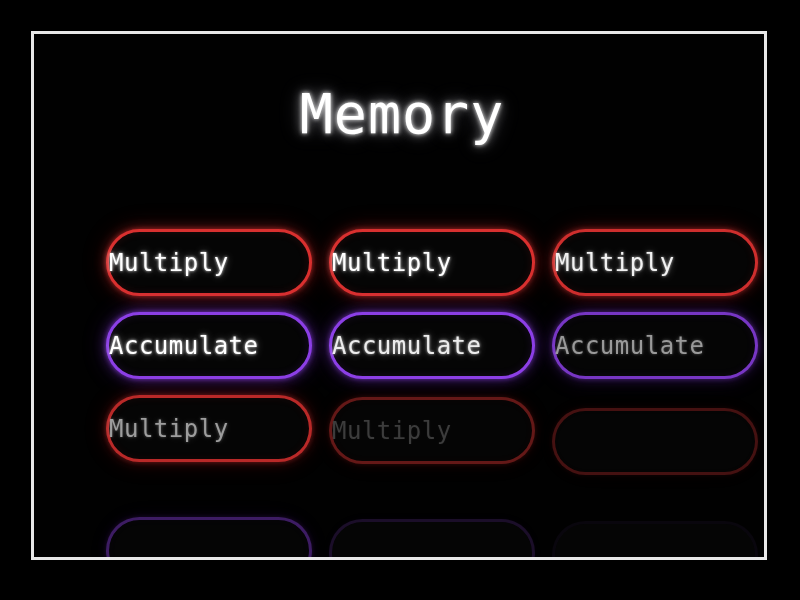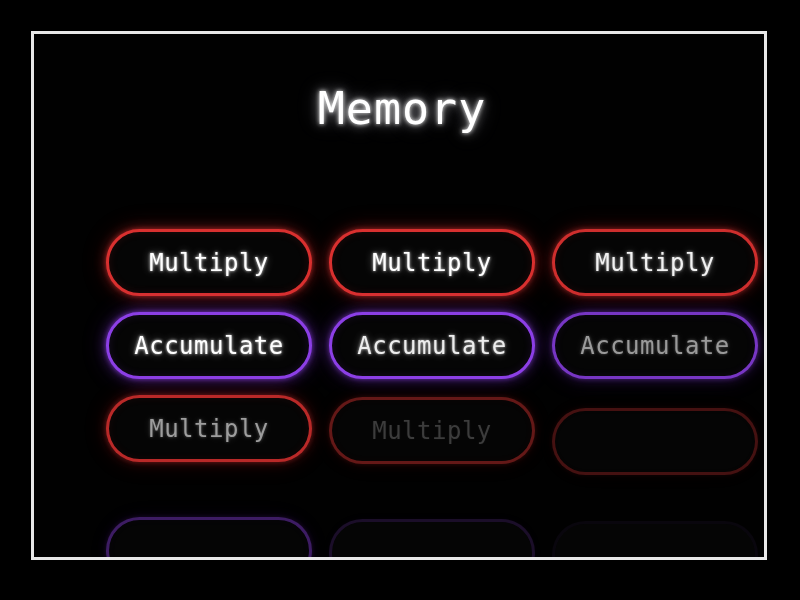--- a/index.html
+++ b/index.html
@@ -35,21 +35,21 @@
   }
 
   
   #game-title {
     position: absolute;
     left: 0;
     top: 48px;
     width: 736px;
     text-align: center;
     font-family: "DejaVu Sans Mono", monospace;
-    font-size: 45px;
+    font-size: 55px;
     font-weight: 400;
     letter-spacing: 1px;
     color: #ffffff;
     text-shadow:
       0 0 4px rgba(255,255,255,0.95),
       0 0 11px rgba(255,255,255,0.55),
       0 0 22px rgba(220,220,255,0.28);
     white-space: nowrap;
   }
 
@@ -65,21 +65,20 @@
   .memory-card {
     position: absolute;
     width: 206px;
     height: 67px;
     border-radius: 34px;
     border: 3px solid #555;
     background: #050505;
     box-sizing: border-box;
     display: flex;
     align-items: center;
-    justify-content: center;
     font-family: "DejaVu Sans Mono", monospace;
     font-size: 24px;
     letter-spacing: 0.5px;
     color: #ffffff;
     white-space: nowrap;
     cursor: pointer;
   }
 
   .card-label {
     display: block;

